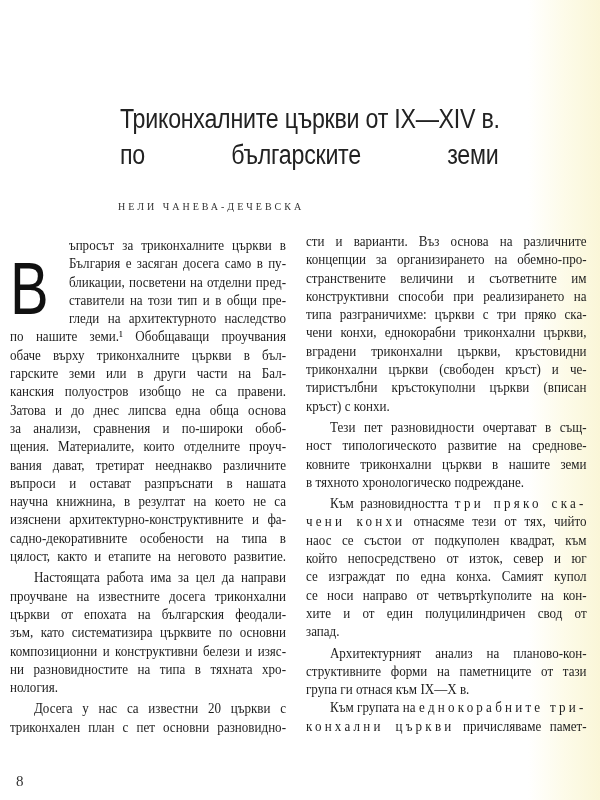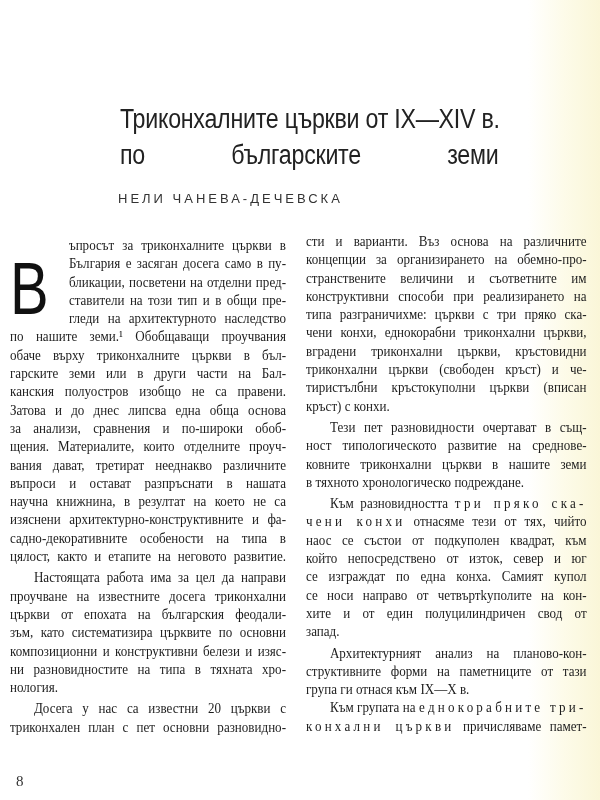--- a/index.html
+++ b/index.html
@@ -14,23 +14,23 @@
     position: absolute; left: 120px; top: 101px; width: 440px;
     font-family: "Liberation Sans", "DejaVu Sans", sans-serif;
     font-stretch: condensed;
     font-size: 27px; line-height: 36px; font-weight: normal;
     color: #222; margin: 0; letter-spacing: -0.3px;
     transform: scaleX(0.86); transform-origin: left top;
     white-space: nowrap;
   }
   .title .line { display: block; }
   .author {
-    position: absolute; left: 118px; top: 191px;
-    font-size: 13px; letter-spacing: 3px; color: #333;
-    font-family: Liberation Sans, sans-serif;
+    position: absolute; left: 118px; top: 201px;
+    font-size: 10px; letter-spacing: 3px; color: #333;
+    font-family: Liberation Serif, serif;
   }
   .col {
     position: absolute; top: 236px; width: 270px;
     font-size: 14.2px; line-height: 18.3px;
     text-align: justify;
     transform: scaleX(0.92); transform-origin: left top;
   }
   .col-left { left: 10px; width: 300px; }
   .col-right { left: 306px; top: 232px; width: 305px; }
   .line { display: block; white-space: nowrap; text-align-last: justify; text-align: justify; }

